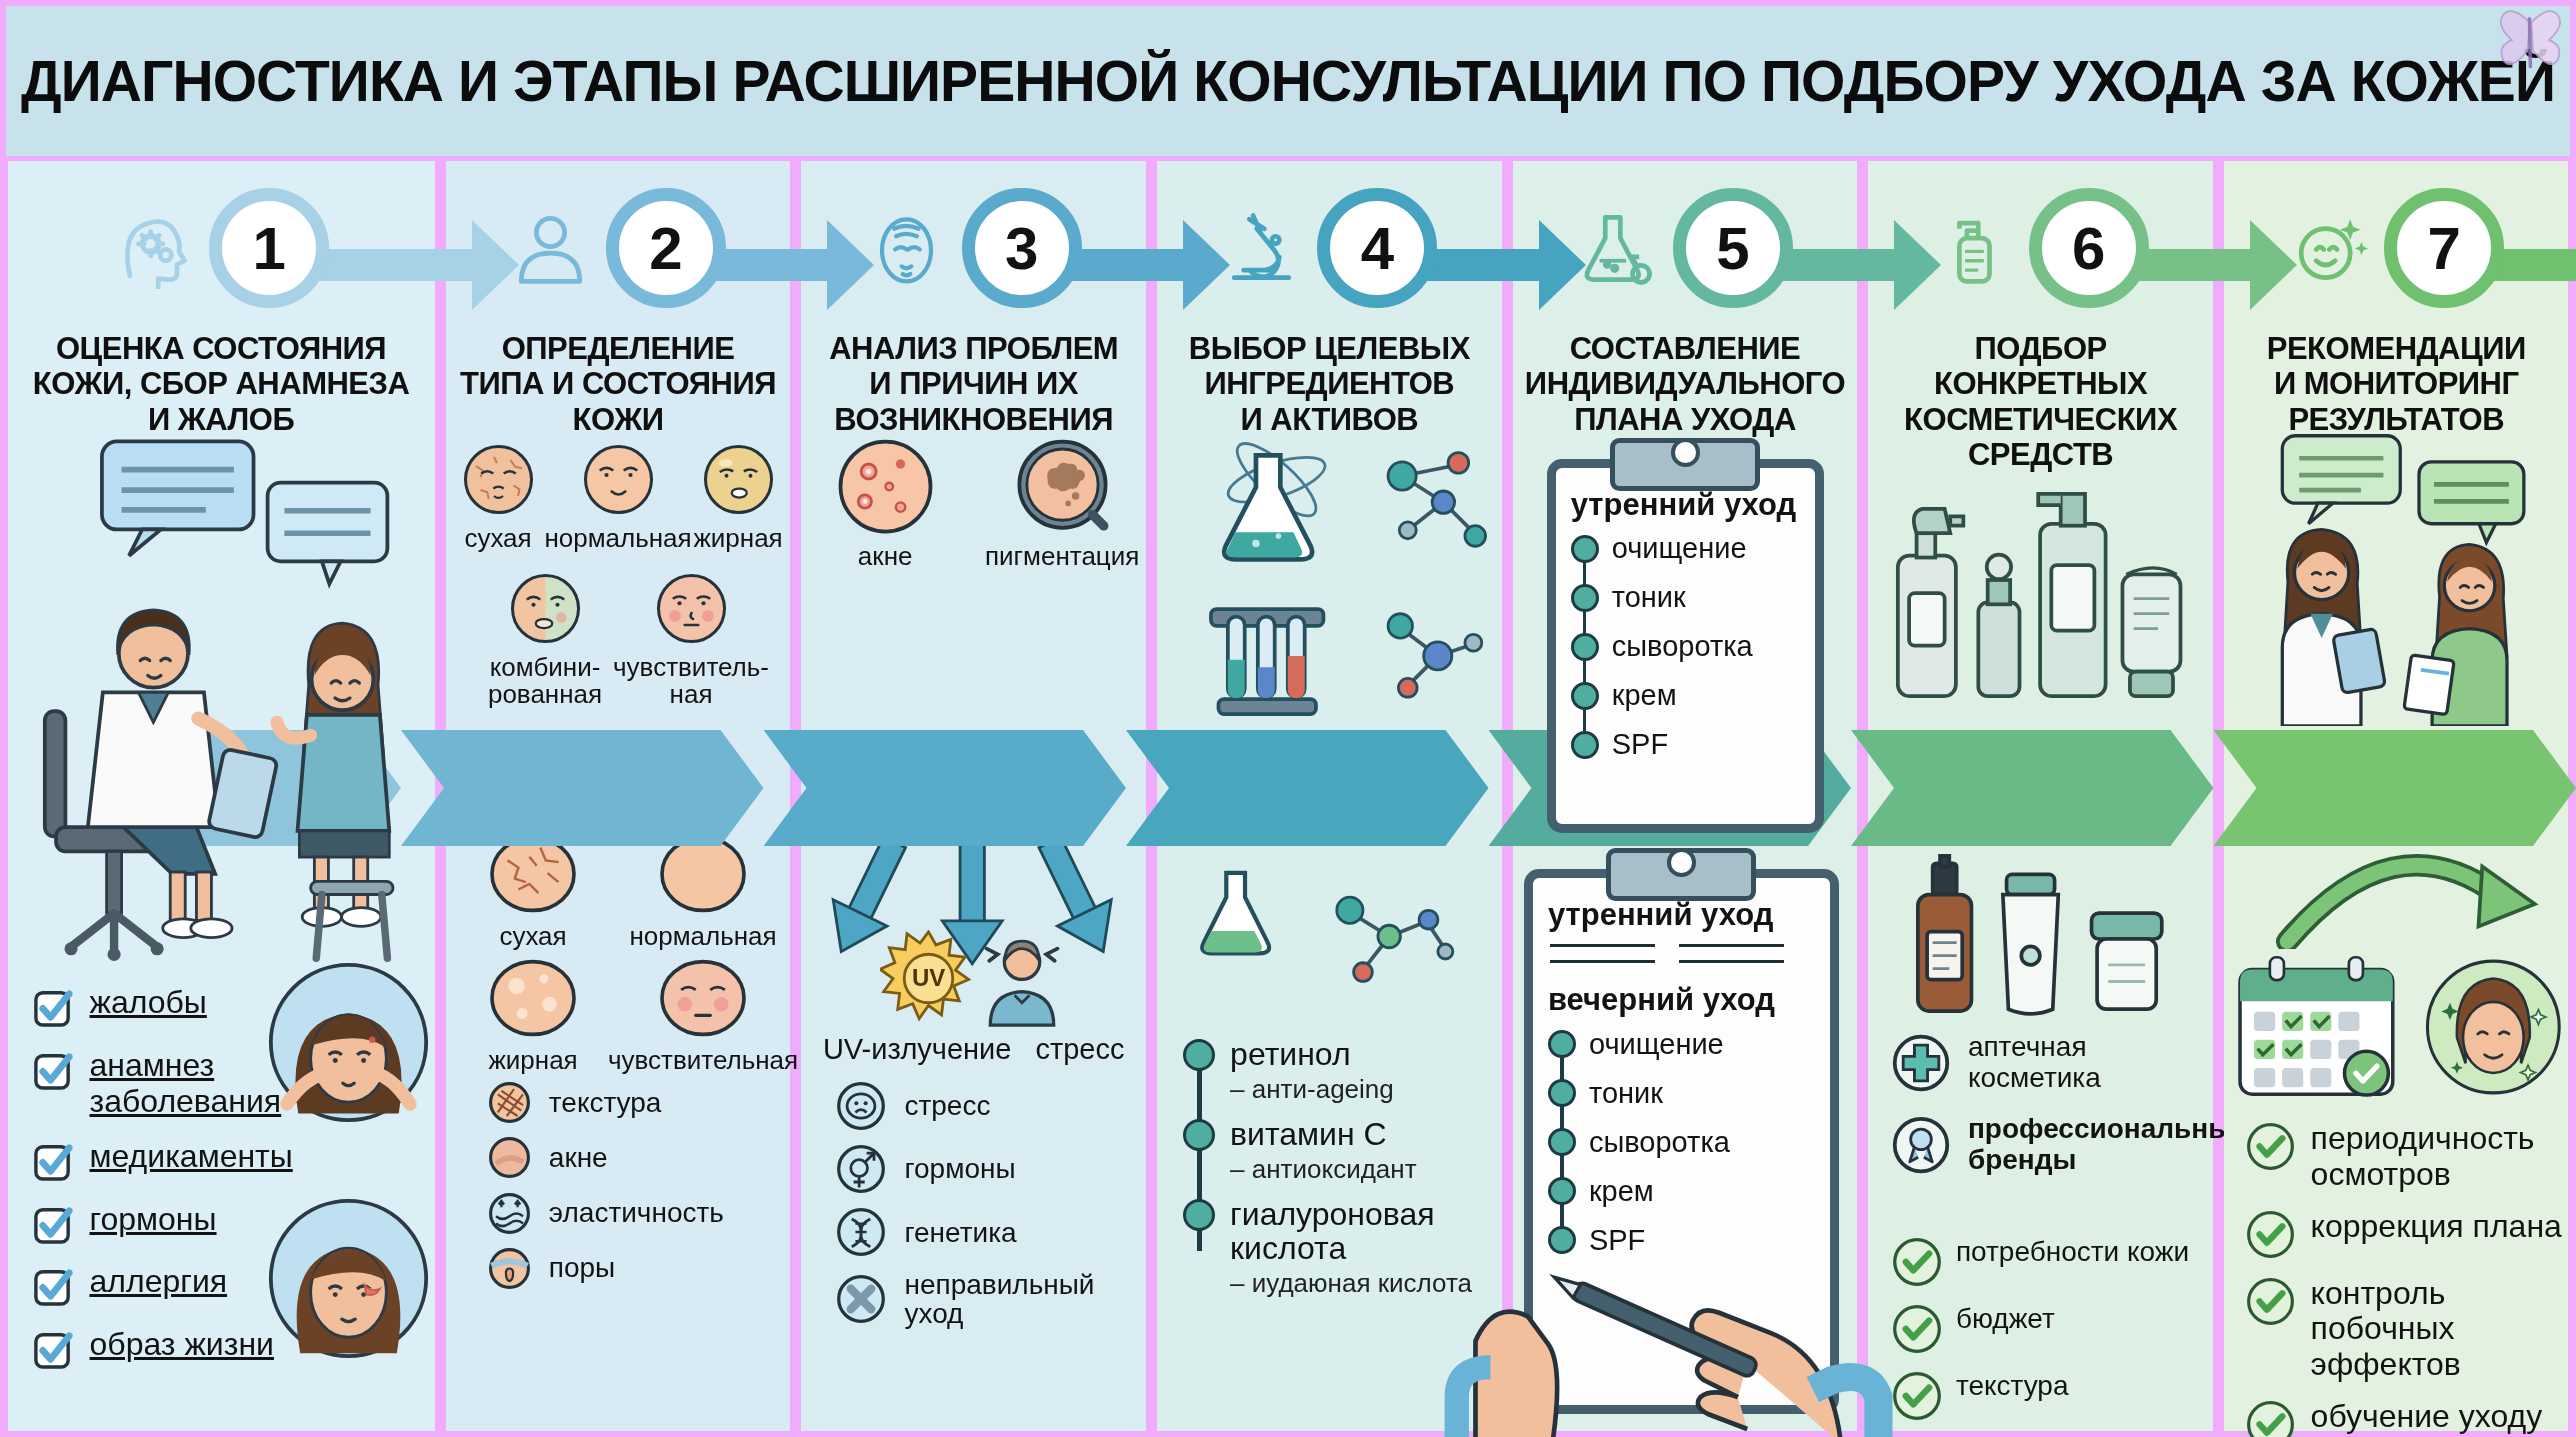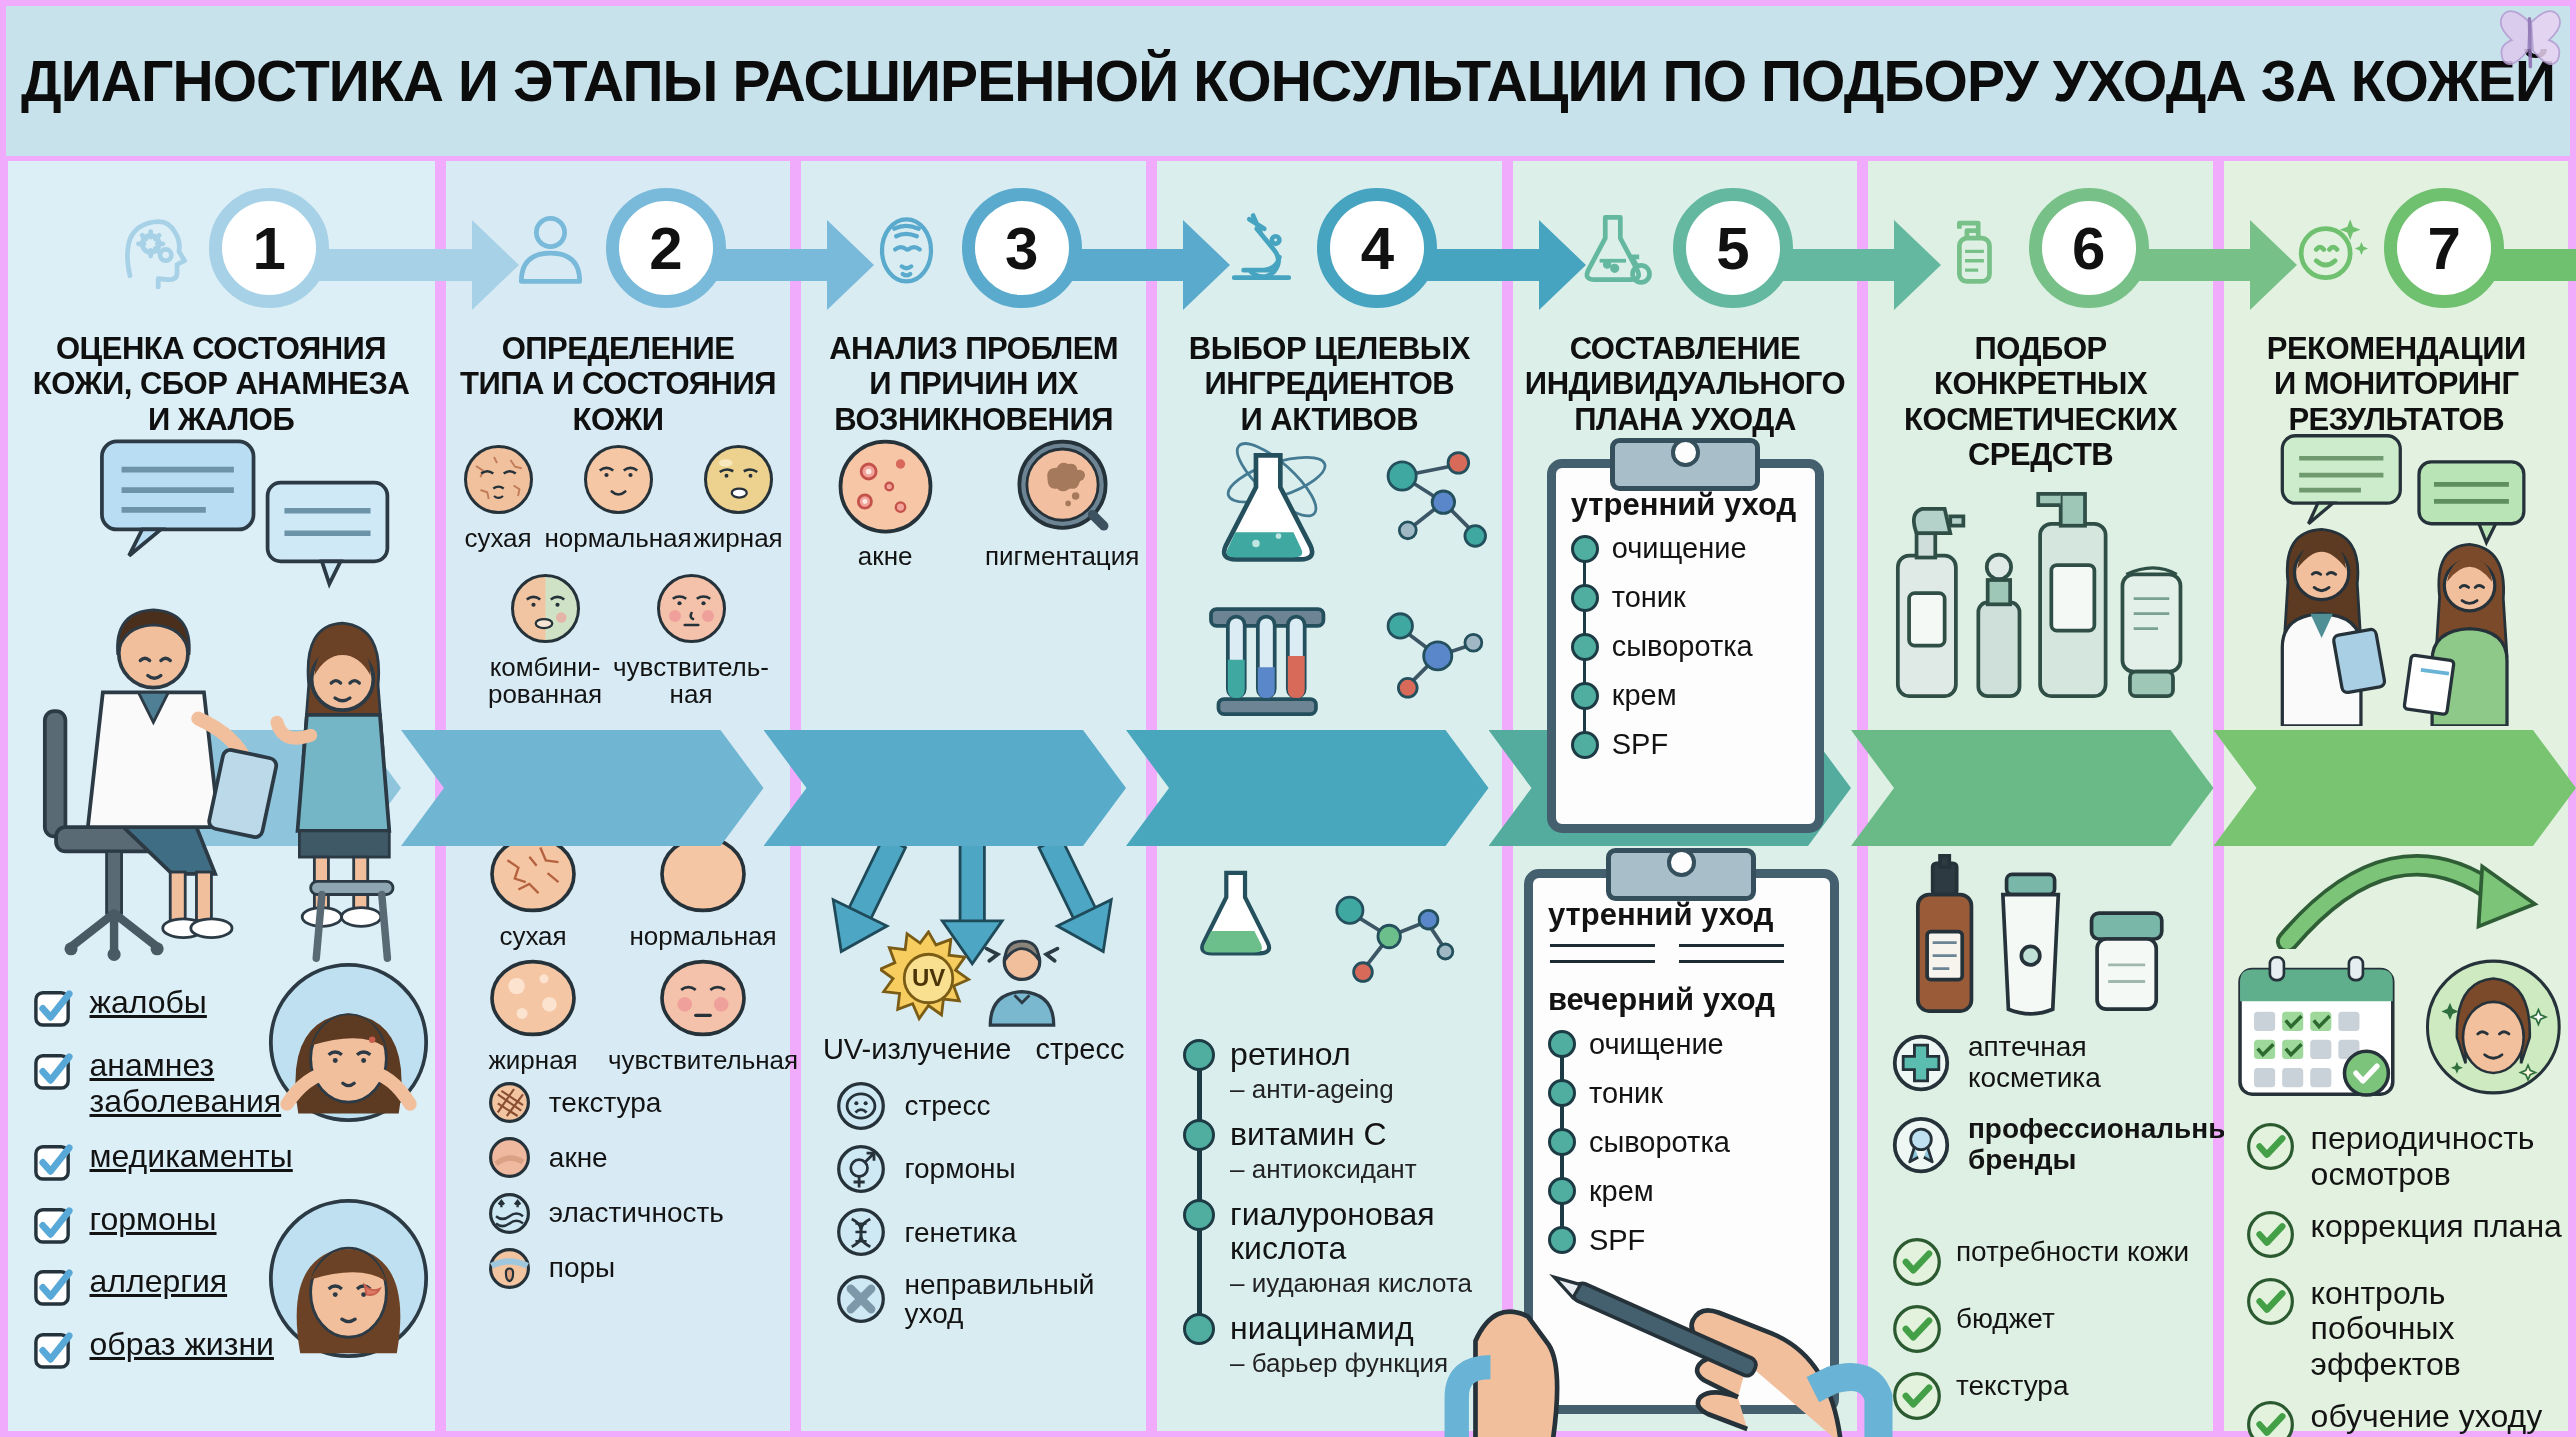--- a/index.html
+++ b/index.html
@@ -651,27 +651,20 @@
               <div class="iname pre">витамин C</div>
                <div class="inote">– антиоксидант</div>
             </div>
           </li>
         <li>
             <span class="idot"></span>
           <div>
               <div class="iname pre">гиалуроновая
 кислота</div>
                <div class="inote">– иудаюная кислота</div>
-            </div>
-          </li>
-        <li>
-            <span class="idot"></span>
-          <div>
-              <div class="iname pre">ниацинамид</div>
-               <div class="inote">– барьер функция</div>
             </div>
           </li>
       </ul>
     </div>
 
     <div class="col c5">
       <div class="step-head">
         <span class="step-icon">
           <svg viewBox="0 0 86 86" fill="none" stroke="#64b89f" stroke-width="5" stroke-linejoin="round">
             <path d="M30 10 h16 v22 l18 34 q5 10 -7 10 h-38 q-12 0 -7 -10 l18 -34 Z"></path>

